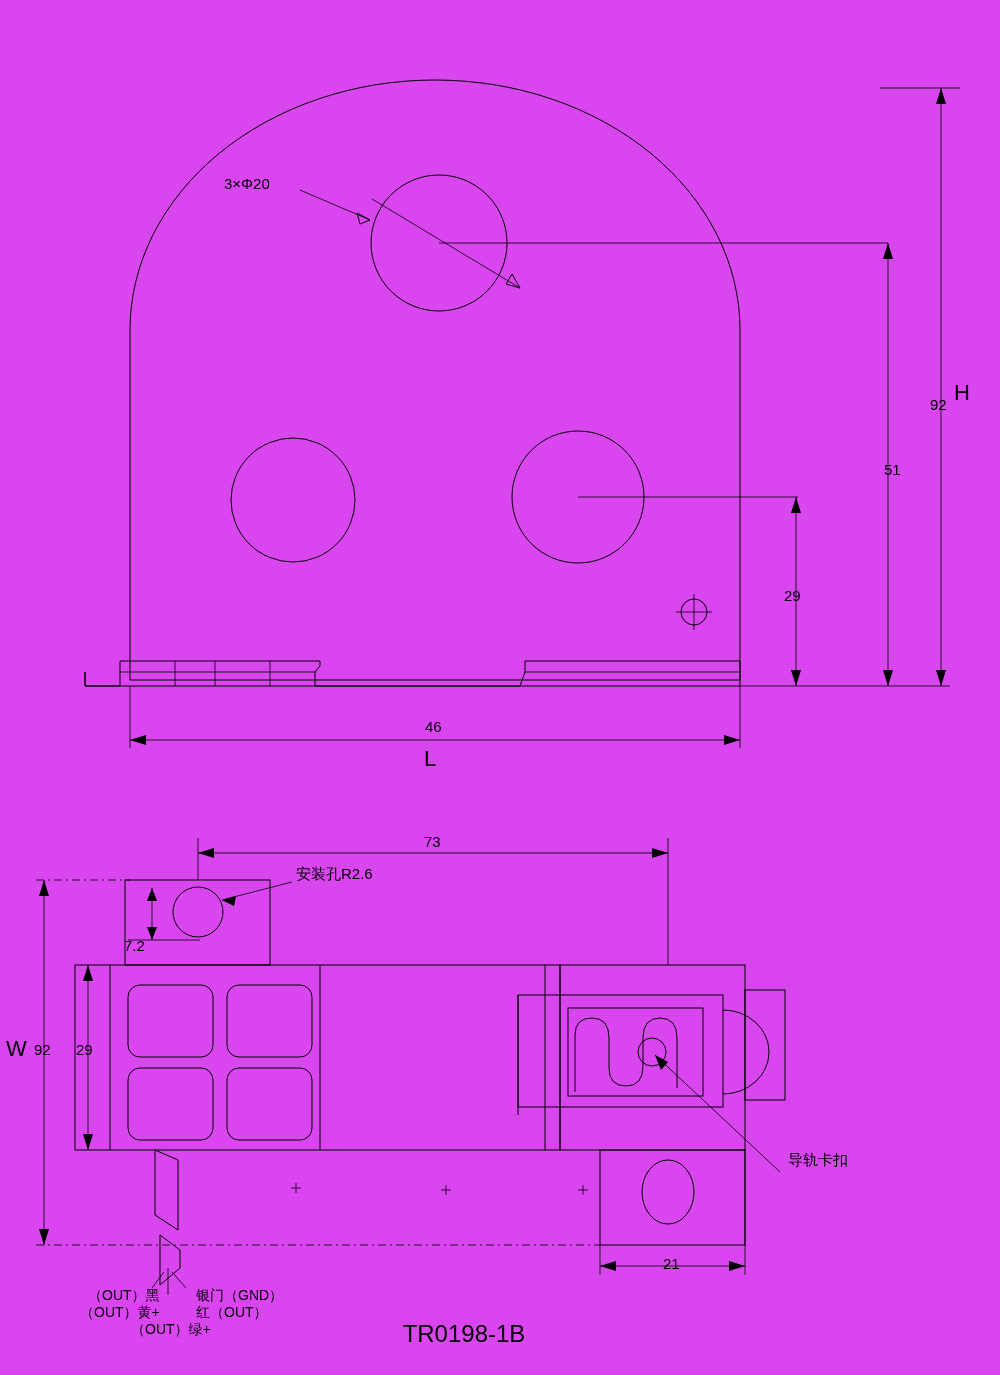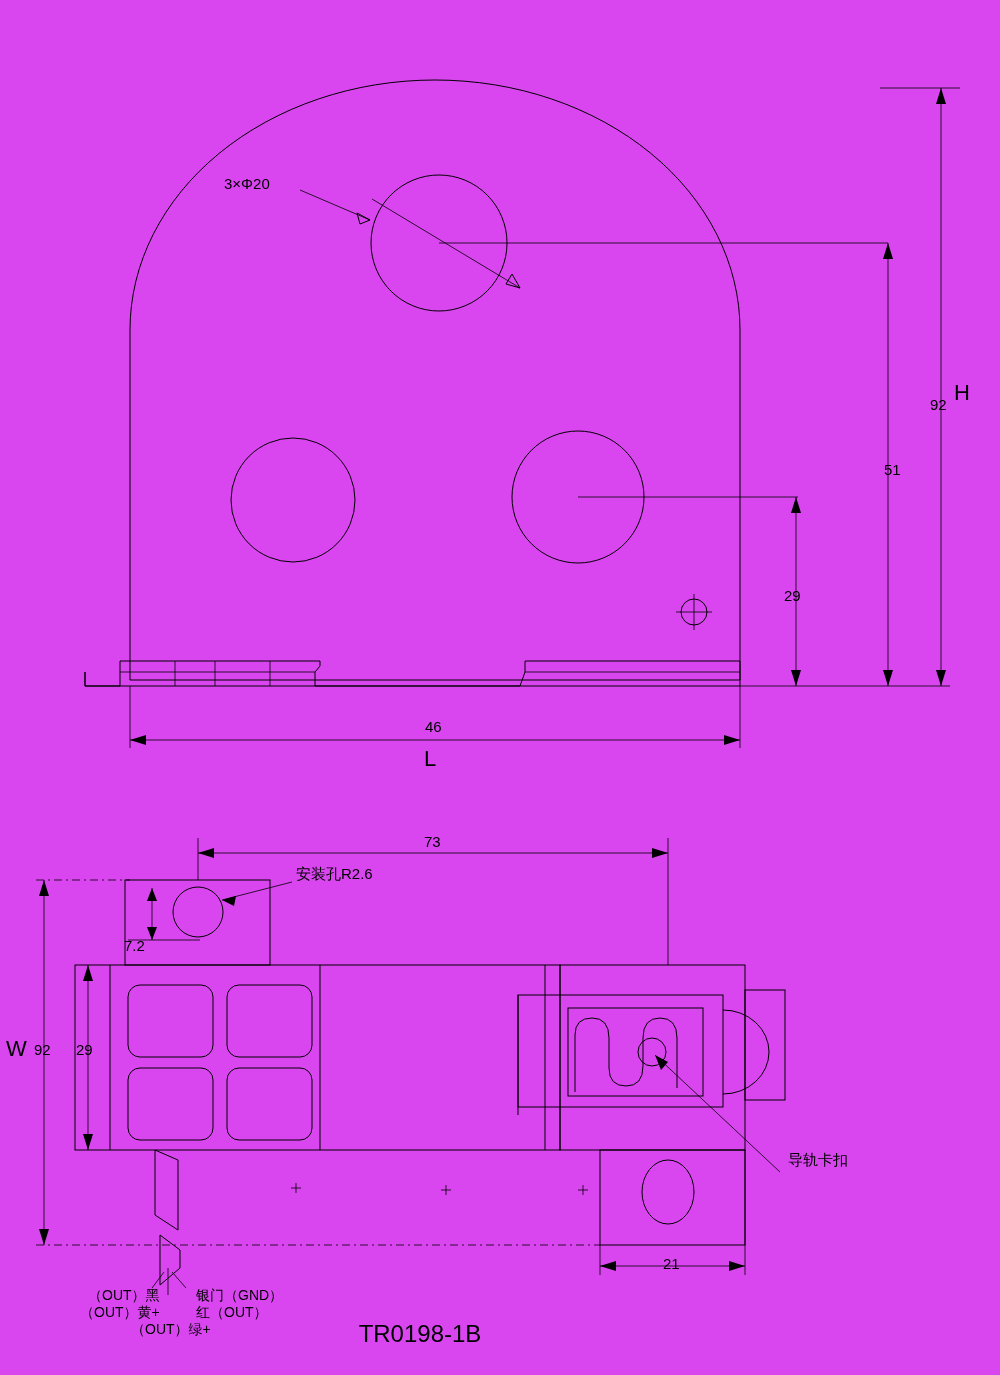--- a/index.html
+++ b/index.html
@@ -61,20 +61,21 @@
   }
   .title {
     position: absolute;
     left: 0;
     top: 1320px;
     width: 840px;
     text-align: center;
     font-size: 24px;
     font-family: "Liberation Sans", sans-serif;
     color: #000000;
+    padding-left: 44px;
   }
 </style>
 </head>
 <body>
 
 <div id="sheet">
 
   <svg class="drawing" viewBox="0 0 1000 1375">
 
     <g>

